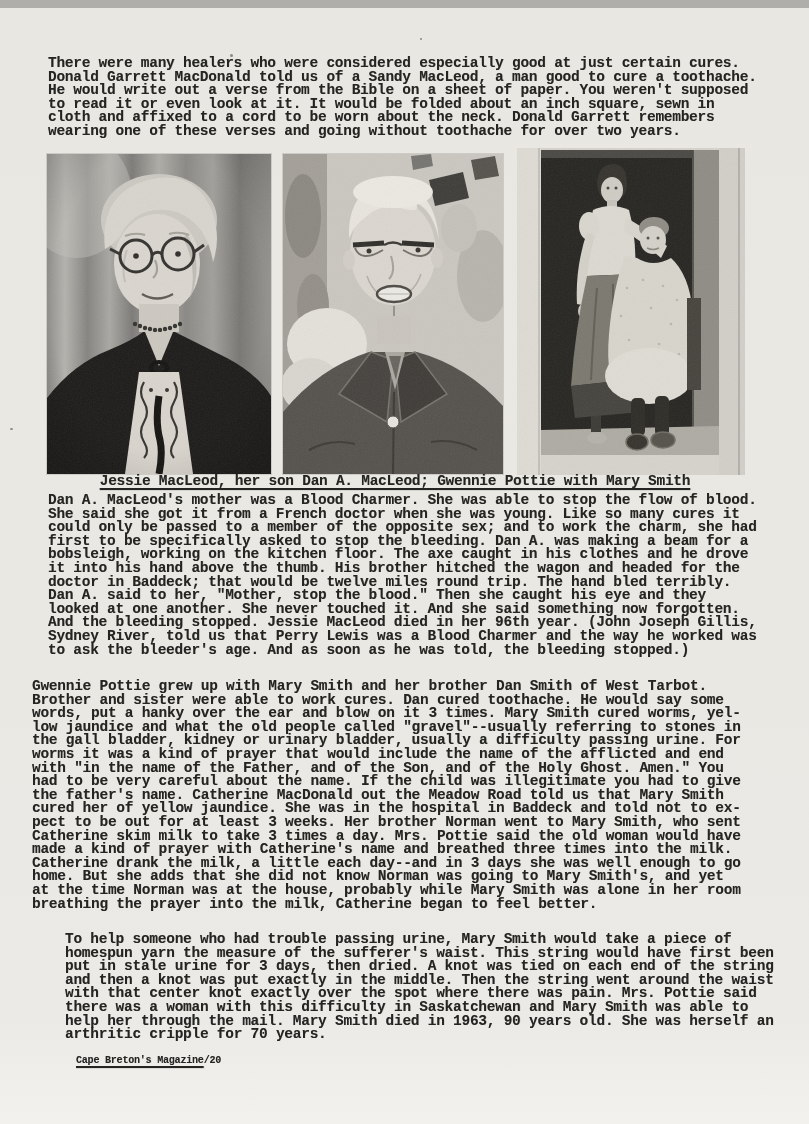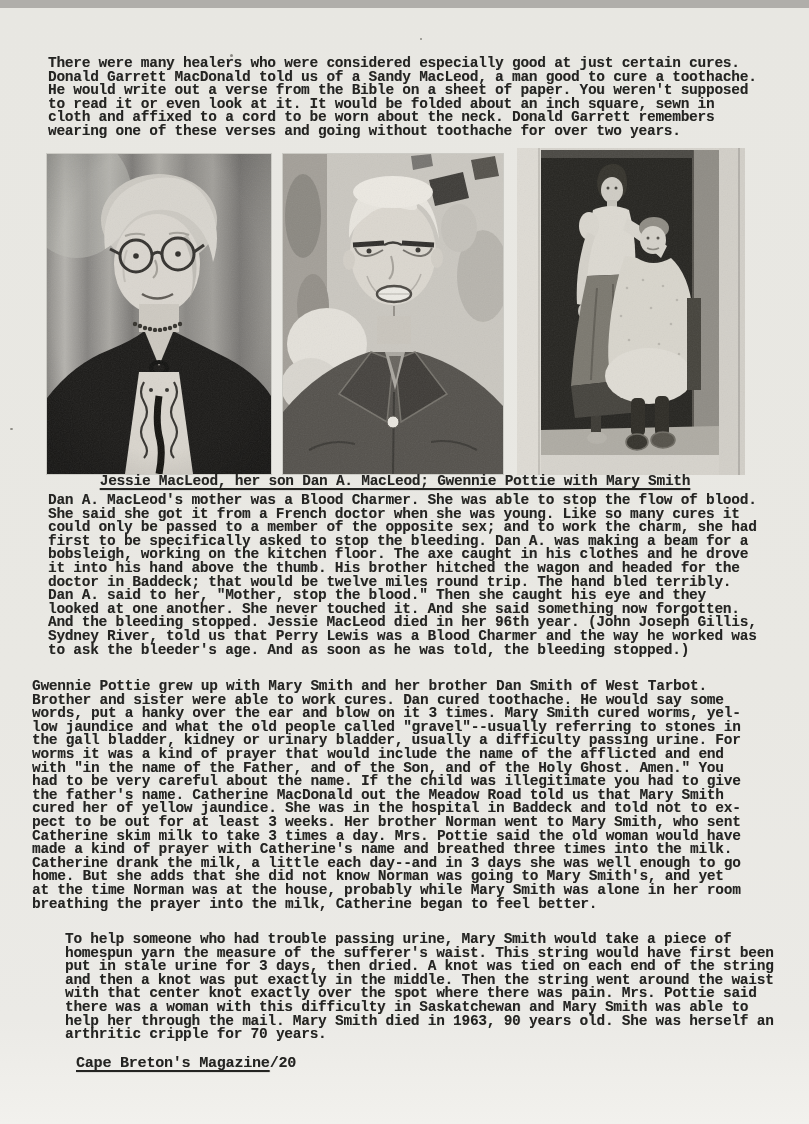--- a/index.html
+++ b/index.html
@@ -25,21 +25,21 @@
   .caption{
     left:0;width:790px;
     white-space:normal;
     text-align:center;
     text-decoration:underline;
     text-underline-offset:3px;
     text-decoration-thickness:1.5px;
   }
   .photo{position:absolute;box-shadow:0 0 0 1px rgba(120,118,112,0.25);}
   .photo svg{display:block;}
-  .footer{position:absolute;left:76px;top:1047px;font-weight:700;font-size:15px;color:#242422;letter-spacing:-0.2px;text-shadow:0.3px 0.3px 0.2px rgba(40,40,38,0.35);}
+  .footer{position:absolute;left:76px;top:1047px;font-weight:700;font-size:10px;color:#242422;letter-spacing:-0.2px;text-shadow:0.3px 0.3px 0.2px rgba(40,40,38,0.35);}
   .footer .u{text-decoration:underline;text-underline-offset:3px;text-decoration-thickness:1.6px;}
   .speck{position:absolute;border-radius:50%;background:#8a8882;}
 </style>
 </head>
 <body>
 
 <div class="page">
 
   <div class="typew" style="left:48px;top:49px;width:752px;">There were many healers who were considered especially good at just certain cures.
 Donald Garrett MacDonald told us of a Sandy MacLeod, a man good to cure a toothache.

